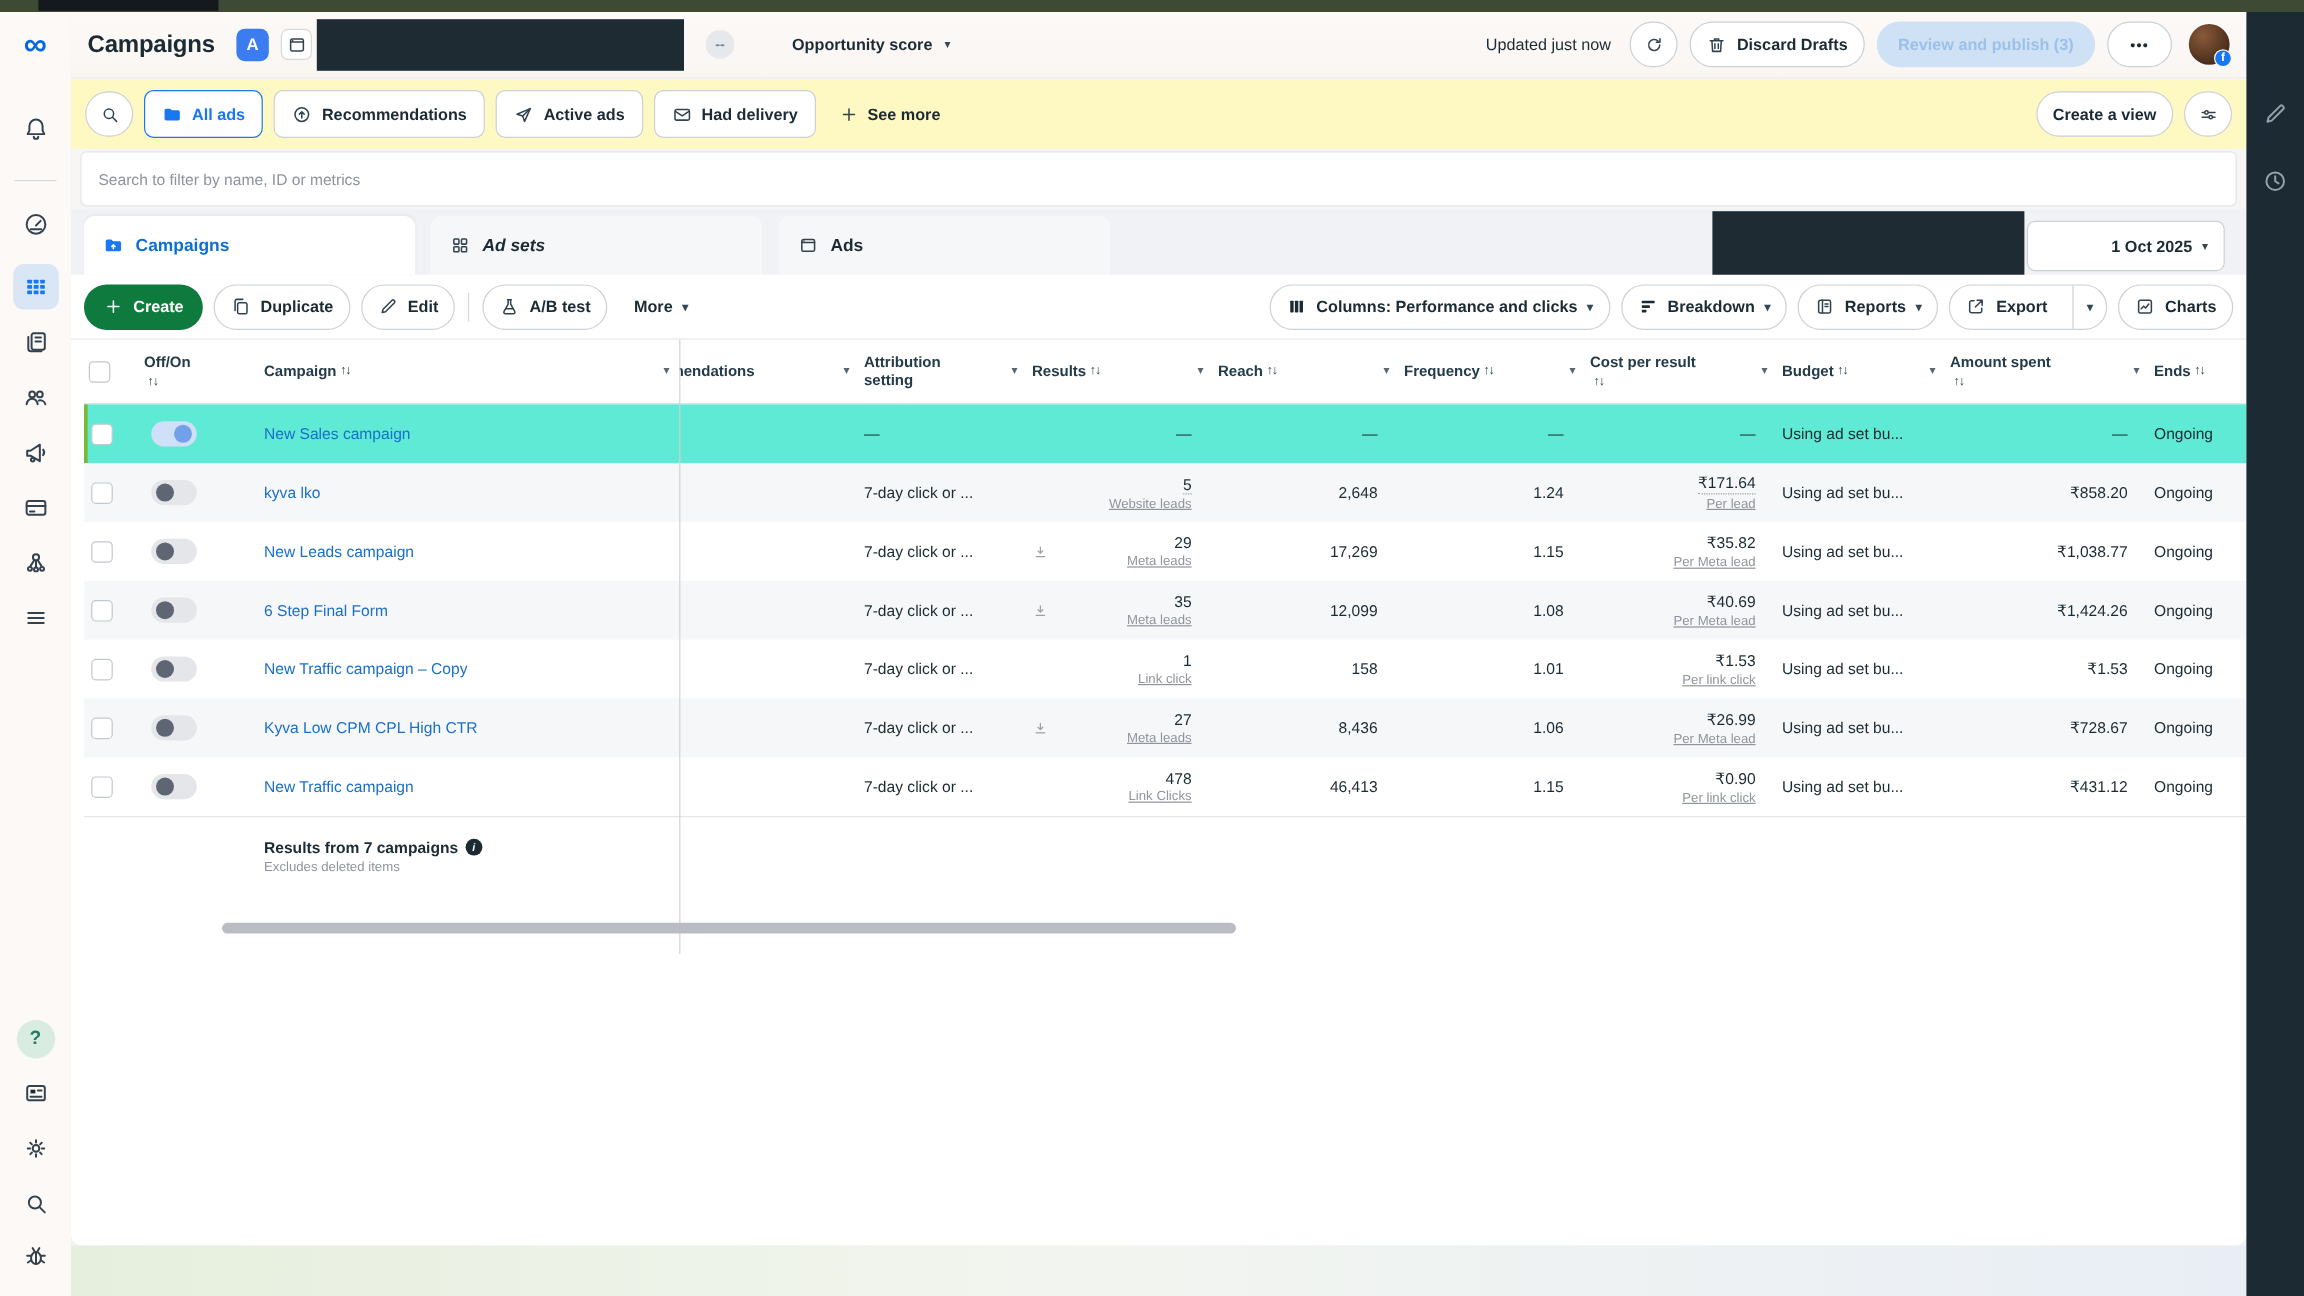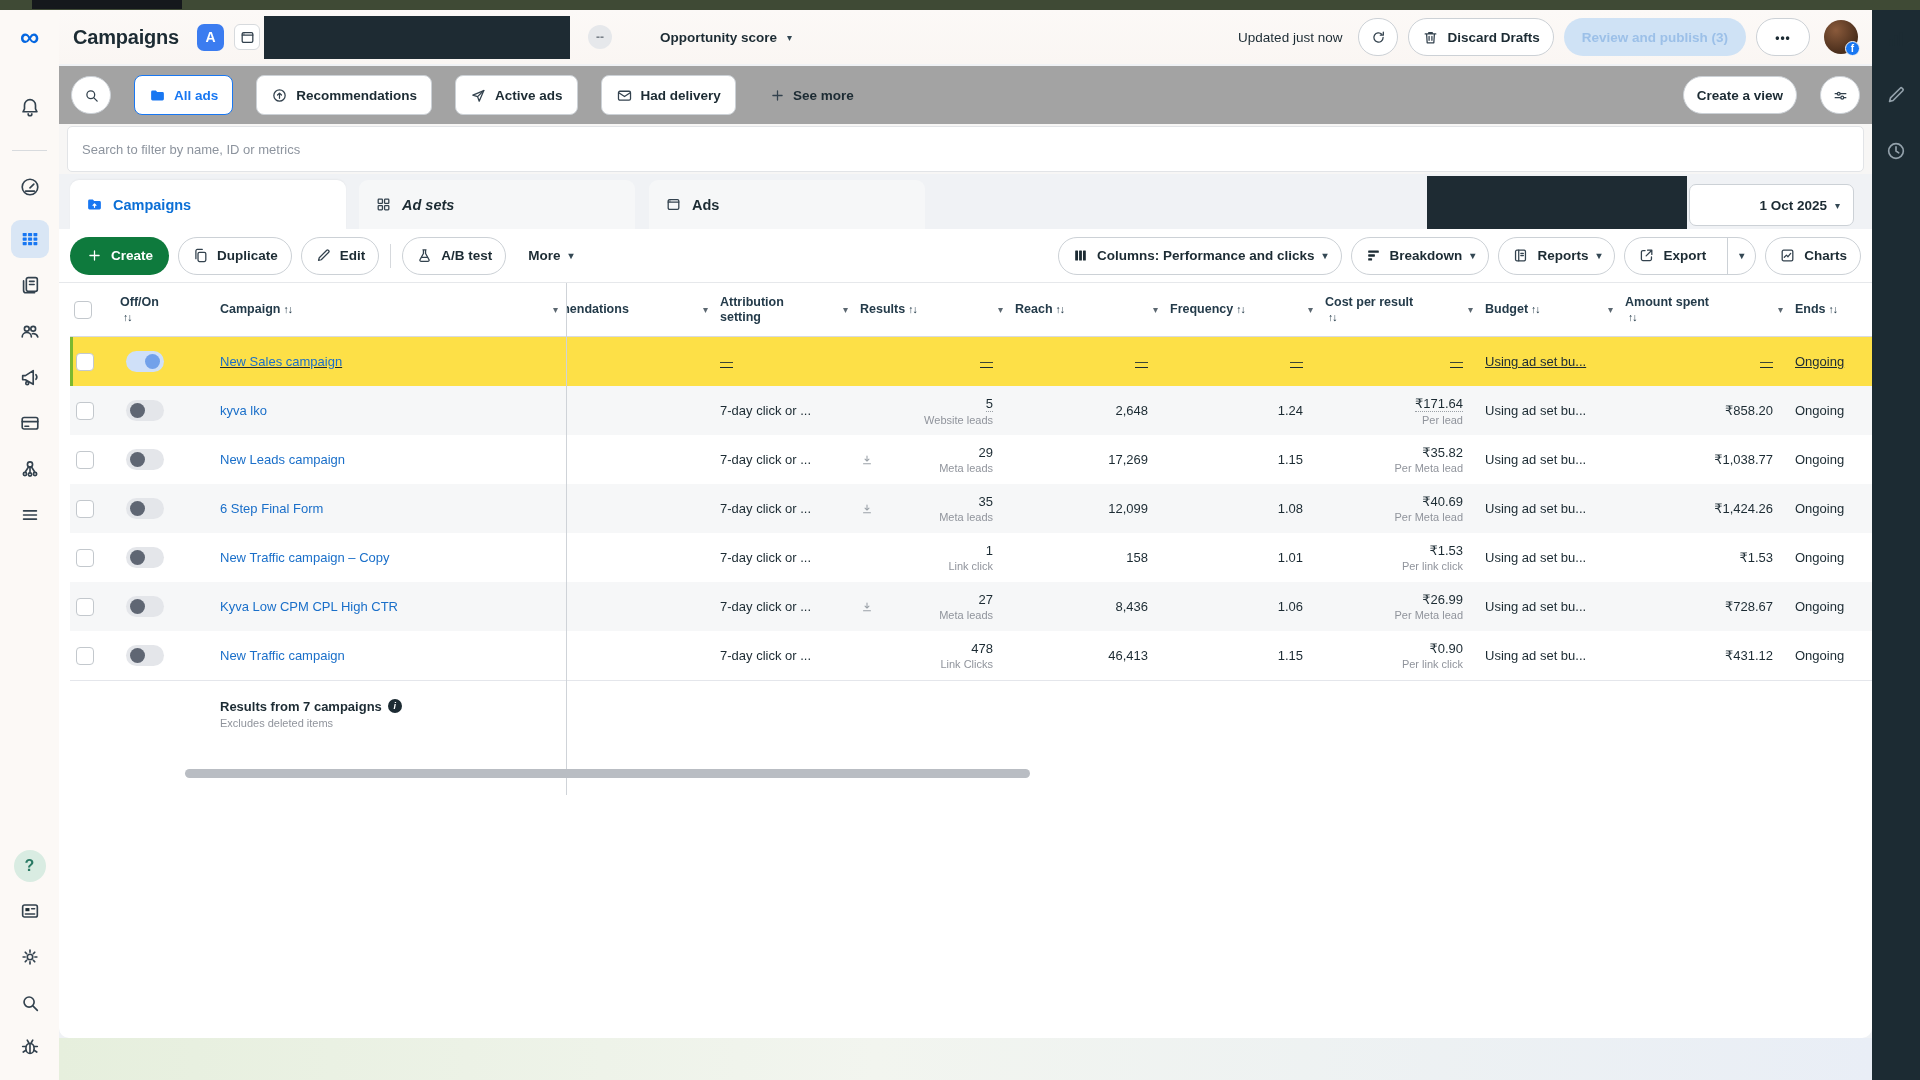--- a/index.html
+++ b/index.html
@@ -41,21 +41,21 @@
   #topbar .spacer { flex:1; }
   .updated { font-size:13.5px; font-weight:400; color:#1c2b33; margin-right:6px; }
   .btn { height:38px; border-radius:19px; border:1px solid #ccd1d6; background:#fff; display:inline-flex; align-items:center; justify-content:center; gap:8px; padding:0 13px; font-weight:700; font-size:13.5px; color:#1c2b33; white-space:nowrap; }
   .btn.icon-only { width:40px; padding:0; }
   .btn.disabled-primary { background:#cfe2f5; border:none; color:#9cc0e8; padding:0 18px; }
   .dots::after { content:"•••"; font-size:12px; letter-spacing:1px; color:#1c2b33; }
   .avatar { width:34px; height:34px; border-radius:50%; background:radial-gradient(circle at 35% 30%,#8a5a3b,#4a2e1c 70%); position:relative; margin-left:4px; }
   .avatar .fb-badge { position:absolute; right:-2px; bottom:-2px; width:15px; height:15px; border-radius:50%; background:#1877f2; color:#fff; font-size:10px; font-weight:700; display:flex; align-items:center; justify-content:center; border:1.5px solid #faf6f3; }
 
   
-  #filter-row { position:absolute; left:59px; top:66px; width:1813px; height:58px; background:#a3a3a3; display:flex; align-items:center; padding:0 12px; gap:23px; }
+  #filter-row { position:absolute; left:59px; top:66px; width:1813px; height:58px; background:#fef9c3; display:flex; align-items:center; padding:0 12px; gap:9px; }
   .chip { height:40px; border-radius:8px; border:1px solid #ccd1d6; background:#fff; display:inline-flex; align-items:center; gap:8px; padding:0 14px; font-weight:700; font-size:13.5px; color:#1c2b33; }
   .chip.selected { border:1.5px solid #1877f2; color:#1877f2; }
   .chip.selected svg.ic { color:#1877f2; stroke:#1877f2; }
   .see-more { display:inline-flex; align-items:center; gap:7px; font-weight:700; font-size:13.5px; padding:0 10px; }
   #filter-row .spacer { flex:1; }
 
   
   #search-row { position:absolute; left:59px; top:124px; width:1813px; height:50px; background:#f7f6f5; display:flex; align-items:center; padding:0 8px; }
   #search-input { width:100%; height:46px; border:1px solid #e2e4e7; border-radius:5px; background:#fff; padding:0 14px; font-size:13px; font-family:inherit; color:#1c2b33; }
   #search-input::placeholder { color:#8d949e; }
@@ -89,30 +89,30 @@
   .th .lbl { white-space:normal; }
   .th .caret { margin-left:auto; color:#5b6770; }
   .sort { font-size:10.5px; color:#243b4a; margin-left:3px; letter-spacing:-1px; }
   .sort::after { content:"↑↓"; }
   .th.c-reco { overflow:hidden; }
   .th.c-reco .lbl { margin-left:-53px; white-space:nowrap; }
   .th .two { max-width:96px; }
   .cb { width:18px; height:18px; border:1px solid #c3c8cd; border-radius:4px; background:#fff; display:inline-block; }
   .trow { height:49px; align-items:center; }
   .trow.stripe { background:#f6f7f8; }
-  .trow.active-row { background:#fde047; box-shadow:inset 3px 0 0 #7cb82f;text-decoration:underline; }
+  .trow.active-row { background:#5eead4; box-shadow:inset 3px 0 0 #7cb82f; }
   .cell { padding:0 8px 0 4px; font-size:13px; display:flex; flex-direction:column; justify-content:center; }
   .c-cb { align-items:flex-start; padding-left:6px; }
   .c-tog { padding-left:10px; }
   .c-name a { color:#1a6fc9; text-decoration:none; font-size:13px; }
   .c-num { align-items:flex-end; text-align:right; padding-right:18px; }
   .c-left { align-items:flex-start; }
   .val { color:#1c2b33; }
   .val.dotted { border-bottom:1px dotted #9aa0a6; }
-  .sub { font-size:11px; color:#90949c; margin-top:2px; }
+  .sub { font-size:11px; color:#90949c; margin-top:2px;text-decoration:underline; }
   .toggle { width:38px; height:21px; border-radius:11px; background:#e4e6ea; position:relative; display:inline-block; }
   .toggle .knob { position:absolute; top:3px; left:4px; width:15px; height:15px; border-radius:50%; background:#5f6673; }
   .toggle.on { background:#cfe0f8; }
   .toggle.on .knob { left:auto; right:4px; background:#72a1ea; }
   .dl-ic { position:absolute; left:4px; top:50%; transform:translateY(-50%); }
   .dl-ic svg.ic { stroke:#9aa1a8; }
   .c-results { position:relative; }
   #v-divider { position:absolute; left:496px; top:0; width:1px; height:512px; background:#cfd3d8; }
   .summary-row { height:66px; border-top:1px solid #e4e6eb; align-items:center;text-align:center; }
   .summary-title { font-size:13px; font-weight:700; display:flex; align-items:center; gap:6px; }

